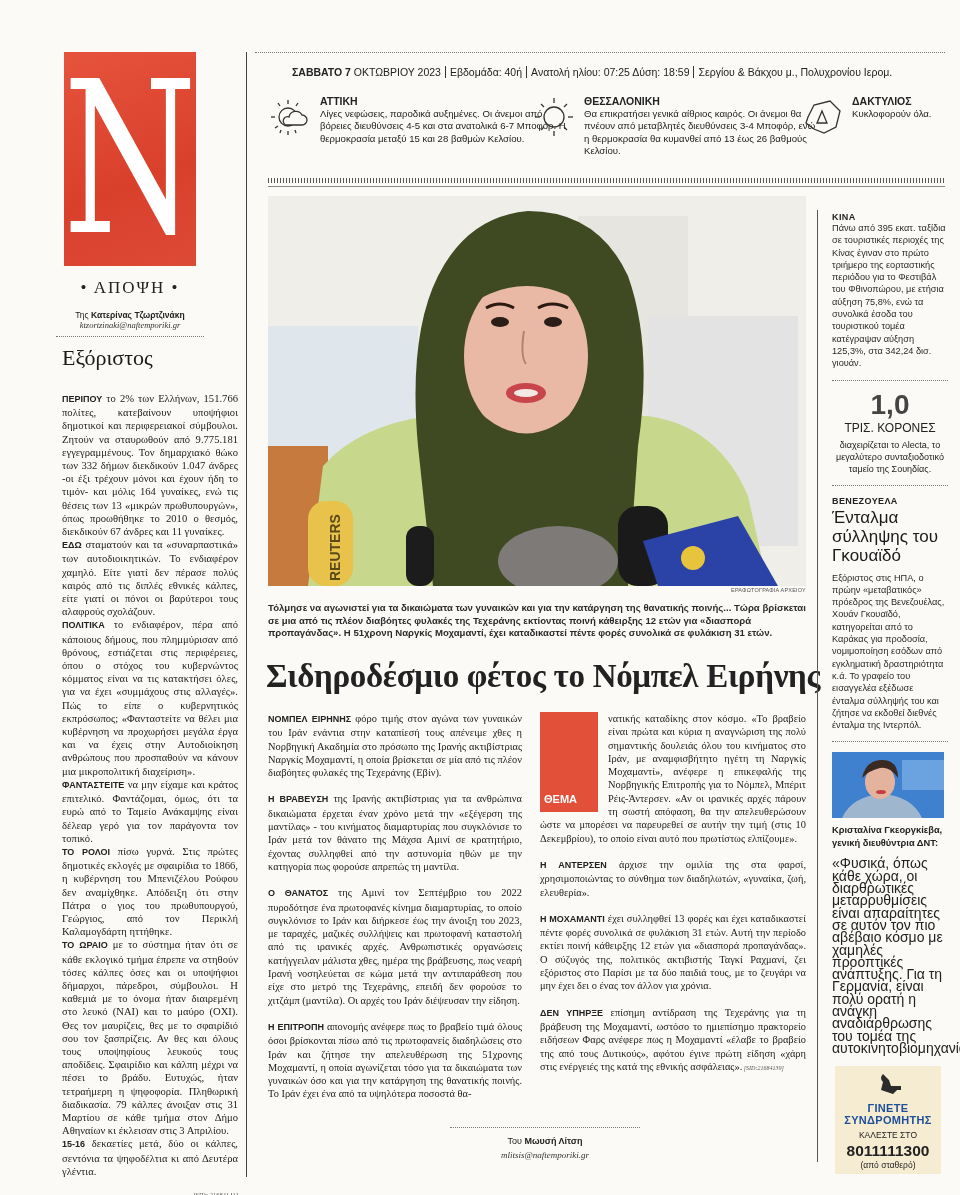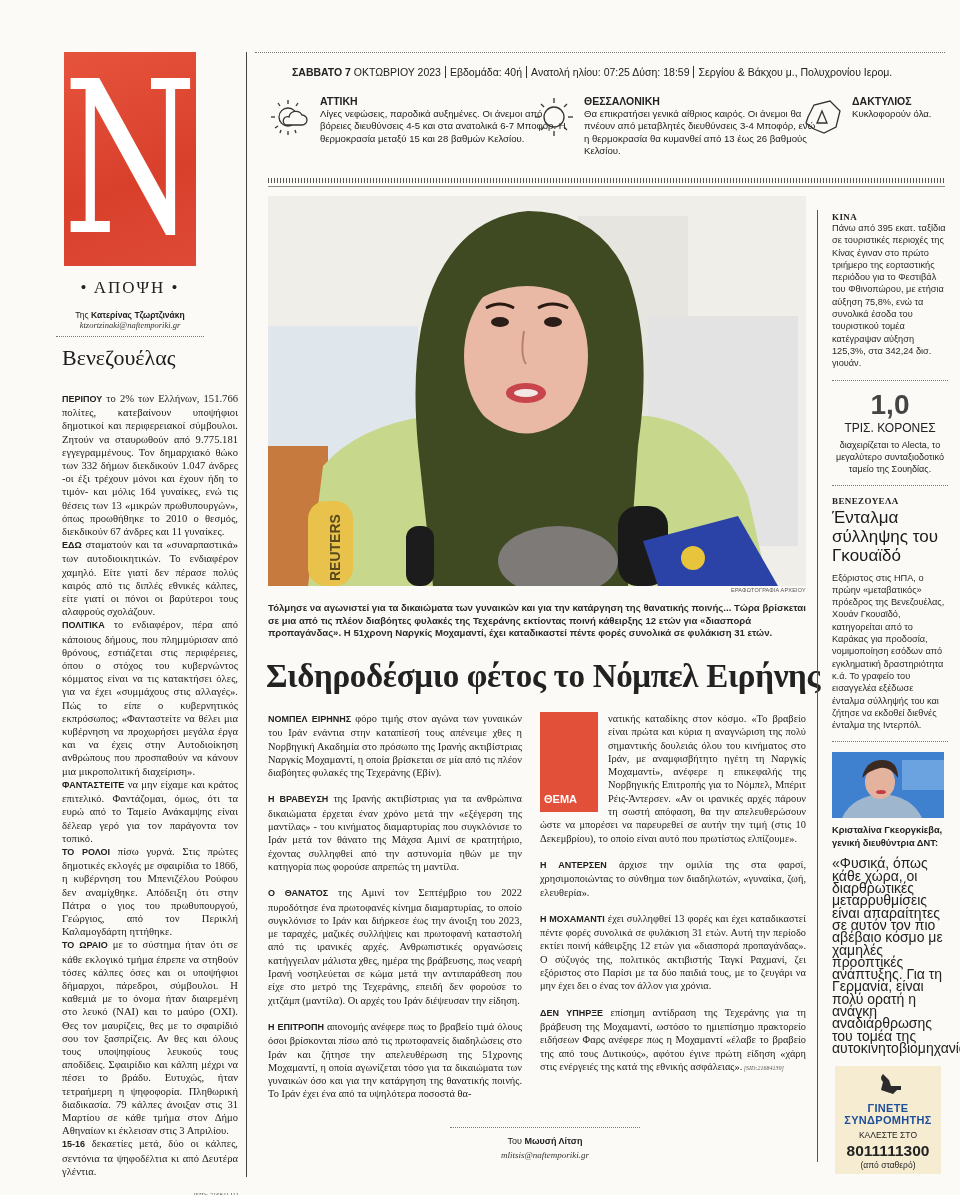--- a/index.html
+++ b/index.html
@@ -68,21 +68,21 @@
   .small-code { font-style: italic; font-size: 6px; color: #555; }
 
   .sig-line { position: absolute; left: 450px; top: 1127px; width: 190px; }
   .sig { position: absolute; left: 440px; top: 1136px; width: 210px; text-align: center; font-family: "Liberation Sans", sans-serif; font-size: 9px; color: #222; }
   .sig b { font-weight: 700; }
   .sig-mail { position: absolute; left: 440px; top: 1150px; width: 210px; text-align: center; font-family: "Liberation Serif", serif; font-style: italic; font-size: 9px; color: #333; }
 
   
   .rvrule { position: absolute; left: 817px; top: 210px; width: 1px; height: 952px; background: #555; }
   .rail { position: absolute; left: 832px; top: 212px; width: 116px; font-family: "Liberation Sans", sans-serif; color: #222; }
-  .kicker { font-weight: 700; font-size: 9px; letter-spacing: 0.4px; font-family: Liberation Serif, serif; }
+  .kicker { font-weight: 700; font-size: 9px; letter-spacing: 0.4px; }
   .rtitle { font-size: 17px; line-height: 19px; margin: 2px 0 7px 0; color: #1a1a1a; }
   .rtext { font-size: 9.2px; line-height: 12.3px; color: #2a2a2a; }
   .rail .dotline { margin: 10px 0; }
   .bignum { text-align: center; font-weight: 700; font-size: 28px; line-height: 28px; color: #444; }
   .numlabel { text-align: center; font-size: 12px; margin-top: 2px; }
   .numdesc { text-align: center; font-size: 9px; line-height: 12px; margin-top: 4px; }
   .portrait { width: 112px; height: 66px; background: #3b7fd0; margin-top: 2px; position: relative; overflow: hidden; }
   .portrait svg { width: 100%; height: 100%; display: block; }
   .pname { font-weight: 700; font-size: 9.3px; line-height: 12.5px; margin-top: 6px; }
   .quote { font-size: 14px; line-height: 12.3px; margin-top: 8px; }
@@ -97,21 +97,21 @@
 <body>
 
 <div class="left">
   <div class="logo">
     <div class="n">N</div>
   </div>
   <div class="apopsi">• ΑΠΟΨΗ •</div>
   <div class="byline"><span>Της </span><b>Κατερίνας Τζωρτζινάκη</b></div>
   <div class="email">ktzortzinaki@naftemporiki.gr</div>
   <div class="dotline"></div>
-  <div class="col-title">Βενεζουέλας</div>
+  <div class="col-title">Εξόριστος</div>
 </div>
 
 <div class="left-text">
   <p><span class="lead">ΠΕΡΙΠΟΥ</span><span> το 2% των Ελλήνων, 151.766 πολίτες, κατεβαίνουν υποψήφιοι δημοτικοί και περιφερειακοί σύμβουλοι. Ζητούν να σταυρωθούν από 9.775.181 εγγεγραμμένους. Τον δημαρχιακό θώκο των 332 δήμων διεκδικούν 1.047 άνδρες -οι έξι τρέχουν μόνοι και έχουν ήδη το τιμόν- και μόλις 164 γυναίκες, ενώ τις θέσεις των 13 «μικρών πρωθυπουργών», όπως προωθήθηκε το 2010 ο θεσμός, διεκδικούν 67 άνδρες και 11 γυναίκες.</span></p>
   <p><span class="lead">ΕΔΩ</span><span> σταματούν και τα «συναρπαστικά» των αυτοδιοικητικών. Το ενδιαφέρον χαμηλό. Είτε γιατί δεν πέρασε πολύς καιρός από τις διπλές εθνικές κάλπες, είτε γιατί οι πόνοι οι βαρύτεροι τους αλαφρούς σχολάζουν.</span></p>
   <p><span class="lead">ΠΟΛΙΤΙΚΑ</span><span> το ενδιαφέρον, πέρα από κάποιους δήμους, που πλημμύρισαν από θρόνους, εστιάζεται στις περιφέρειες, όπου ο στόχος του κυβερνώντος κόμματος είναι να τις κατακτήσει όλες, για να έχει «συμμάχους στις αλλαγές». Πώς το είπε ο κυβερνητικός εκπρόσωπος; «Φανταστείτε να θέλει μια κυβέρνηση να προχωρήσει μεγάλα έργα και να έχεις στην Αυτοδιοίκηση ανθρώπους που προσπαθούν να κάνουν μια μικροπολιτική διαχείριση».</span></p>
   <p><span class="lead">ΦΑΝΤΑΣΤΕΙΤΕ</span><span> να μην είχαμε και κράτος επιτελικό. Φαντάζομαι, όμως, ότι τα ευρώ από το Ταμείο Ανάκαμψης είναι δέλεαρ γερό για τον παράγοντα τον τοπικό.</span></p>
   <p><span class="lead">ΤΟ ΡΟΛΟΙ</span><span> πίσω γυρνά. Στις πρώτες δημοτικές εκλογές με σφαιρίδια το 1866, η κυβέρνηση του Μπενιζέλου Ρούφου δεν αναμίχθηκε. Απόδειξη ότι στην Πάτρα ο γιος του πρωθυπουργού, Γεώργιος, από τον Περικλή Καλαμογδάρτη ηττήθηκε.</span></p>
   <p><span class="lead">ΤΟ ΩΡΑΙΟ</span><span> με το σύστημα ήταν ότι σε κάθε εκλογικό τμήμα έπρεπε να στηθούν τόσες κάλπες όσες και οι υποψήφιοι δήμαρχοι, πάρεδροι, σύμβουλοι. Η καθεμιά με το όνομα ήταν διαιρεμένη στο λευκό (ΝΑΙ) και το μαύρο (ΟΧΙ). Θες τον μαυρίζεις, θες με το σφαιρίδιό σου τον ξασπρίζεις. Αν θες και όλους τους υποψηφίους λευκούς τους αποδίδεις. Σφαιρίδιο και κάλπη μέχρι να πέσει το βράδυ. Ευτυχώς, ήταν τετραήμερη η ψηφοφορία. Πληθωρική διαδικασία. 79 κάλπες άνοιξαν στις 31 Μαρτίου σε κάθε τμήμα στον Δήμο Αθηναίων κι έκλεισαν στις 3 Απριλίου.</span></p>
   <p><span class="lead">15-16</span><span> δεκαετίες μετά, δύο οι κάλπες, σεντόνια τα ψηφοδέλτια κι από Δευτέρα γλέντια.</span></p>

